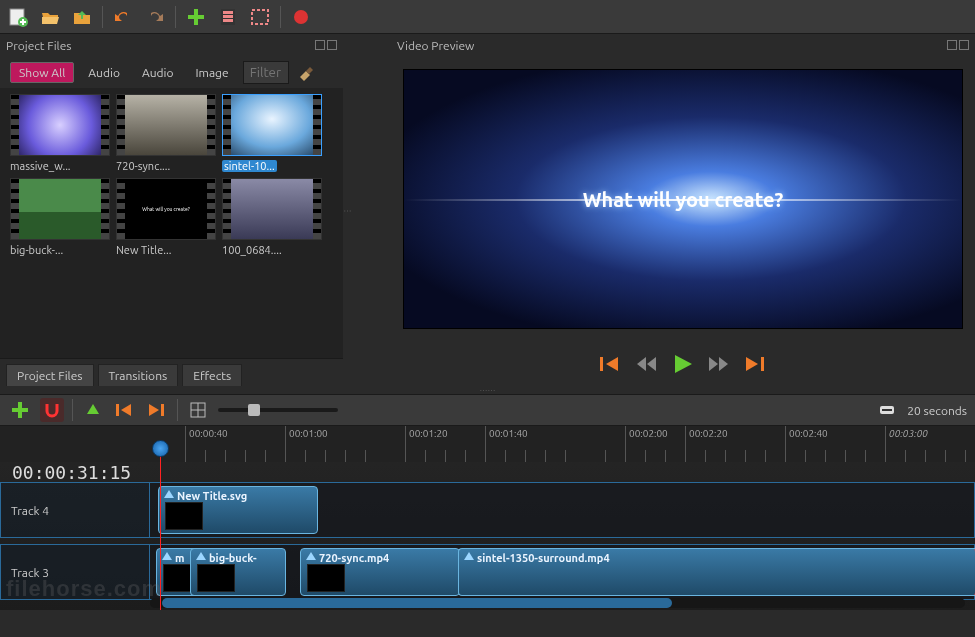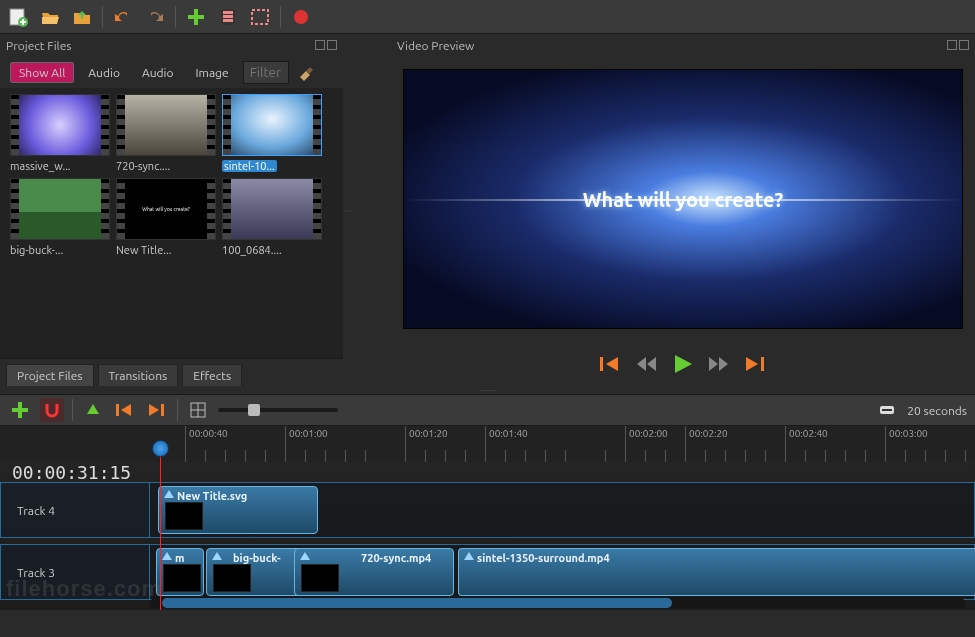--- a/index.html
+++ b/index.html
@@ -52,21 +52,21 @@
 .timeline { height: 184px; background: linear-gradient(#262626,#1c1c1c); position:relative; overflow:hidden; }
 .ruler { height: 36px; position:relative; background:#222; }
 .tick { position:absolute; top:0; height:36px; border-left:1px solid #555; font-size:10px; color:#aaa; padding-left:3px; padding-top:2px; }
 .tick.minor{ height:12px; top:24px; }
 .timecode { position:absolute; left:12px; top:36px; font-size:18px; color:#ddd; z-index:5; font-family:monospace; }
 .playhead { position:absolute; top:24px; bottom:0; left:160px; width:1px; background:#f22; z-index:6; }
 .playhead .cap { position:absolute; top:-10px; left:-8px; width:17px; height:17px; background:radial-gradient(circle,#4aa4f0,#1560a8); border-radius:50%; border:1px solid #0a3a66; }
 
 .tracks { position:absolute; top:56px; left:0; right:0; }
 .track { height:56px; display:flex; align-items:stretch; margin-bottom:6px; }
-.tracklabel { width:150px; background:rgba(20,30,40,0.6); border:1px solid #2a6a9a; display:flex; align-items:center; padding-left:16px; color:#ccc; font-size:12px; }
+.tracklabel { width:150px; background:rgba(20,30,40,0.6); border:1px solid #2a6a9a; display:flex; align-items:center; padding-left:10px; color:#ccc; font-size:12px; }
 .trackbody { flex:1; position:relative; background:rgba(15,20,28,0.5); border:1px solid #2a6a9a; border-left:none; }
 .clip { position:absolute; top:3px; height:48px; background:linear-gradient(#3a7aa6,#1f4a68); border:1px solid #6ab5e0; border-radius:4px; display:flex; align-items:flex-start; padding:3px 5px; color:#eaf4ff; font-size:11px; font-weight:bold; overflow:hidden; cursor:pointer; }
 .clip.red { border-right:3px solid #f33; }
 .clip .cthumb{ width:38px; height:28px; background:#000; margin-top:12px; position:absolute; left:6px; border:1px solid #222; }
 .clip.trans{ background:linear-gradient(135deg,#2e6a94 0 50%,#1a4460 50% 100%); width:34px; }
 .hscroll{ position:absolute; bottom:2px; left:150px; right:10px; height:10px; background:#161616; border-radius:5px; }
 .hscroll .thumbbar{ position:absolute; left:12px; width:510px; height:10px; background:#2a6a9a; border-radius:5px; }
 .watermark{ position:absolute; left:6px; bottom:8px; font-size:22px; font-weight:bold; color:rgba(120,120,120,0.25); letter-spacing:1px; font-family:Arial; }
 svg{display:block;}
 .winicons{ display:flex; gap:2px; }
@@ -321,21 +321,21 @@
       <div class="tick" style="left: 685px;">00:02:20</div>
       <div class="tick minor" style="left: 705px;"></div>
       <div class="tick minor" style="left: 725px;"></div>
       <div class="tick minor" style="left: 745px;"></div>
       <div class="tick minor" style="left: 765px;"></div>
       <div class="tick" style="left: 785px;">00:02:40</div>
       <div class="tick minor" style="left: 805px;"></div>
       <div class="tick minor" style="left: 825px;"></div>
       <div class="tick minor" style="left: 845px;"></div>
       <div class="tick minor" style="left: 865px;"></div>
-      <div class="tick" style="left: 885px;">00:03:00</div>
+      <div class="tick" style="left: 885px; font-style: italic;">00:03:00</div>
       <div class="tick minor" style="left: 905px;"></div>
       <div class="tick minor" style="left: 925px;"></div>
       <div class="tick minor" style="left: 945px;"></div>
       <div class="tick minor" style="left: 965px;"></div>
     </div>
   <div class="timecode">00:00:31:15</div>
   <div class="playhead">
       <div class="cap"></div>
     </div>
 
@@ -355,29 +355,29 @@
       <div class="track">
         <div class="tracklabel">Track 3</div>
         <div class="trackbody">
           <div class="clip" style="left: 6px; width: 48px;">
             <svg width="10" height="10" style="margin-right:3px;flex-shrink:0;">
               <path d="M5 0l5 8H0z" fill="#9cd6ff"></path>
             </svg>
             <span>m</span>
             <div class="cthumb"></div>
           </div>
-          <div class="clip" style="left: 56px; width: 96px; gap: 8px;">
+          <div class="clip" style="left: 40px; width: 96px;">
             <svg width="10" height="10" style="margin-right:3px;flex-shrink:0;">
               <path d="M5 0l5 8H0z" fill="#9cd6ff"></path>
             </svg>
             <span>big-buck-</span>
             <div class="cthumb"></div>
           </div>
           <div class="clip trans" style="left: 155px; width: 34px;"></div>
-          <div class="clip" style="left: 144px; width: 160px; gap: 48px;">
+          <div class="clip" style="left: 150px; width: 160px;">
             <svg width="10" height="10" style="margin-right:3px;flex-shrink:0;">
               <path d="M5 0l5 8H0z" fill="#9cd6ff"></path>
             </svg>
             <span>720-sync.mp4</span>
             <div class="cthumb"></div>
           </div>
           <div class="clip trans" style="left: 312px; width: 34px;"></div>
           <div class="clip red" style="left: 308px; width: 520px;">
             <svg width="10" height="10" style="margin-right:3px;flex-shrink:0;">
               <path d="M5 0l5 8H0z" fill="#9cd6ff"></path>

